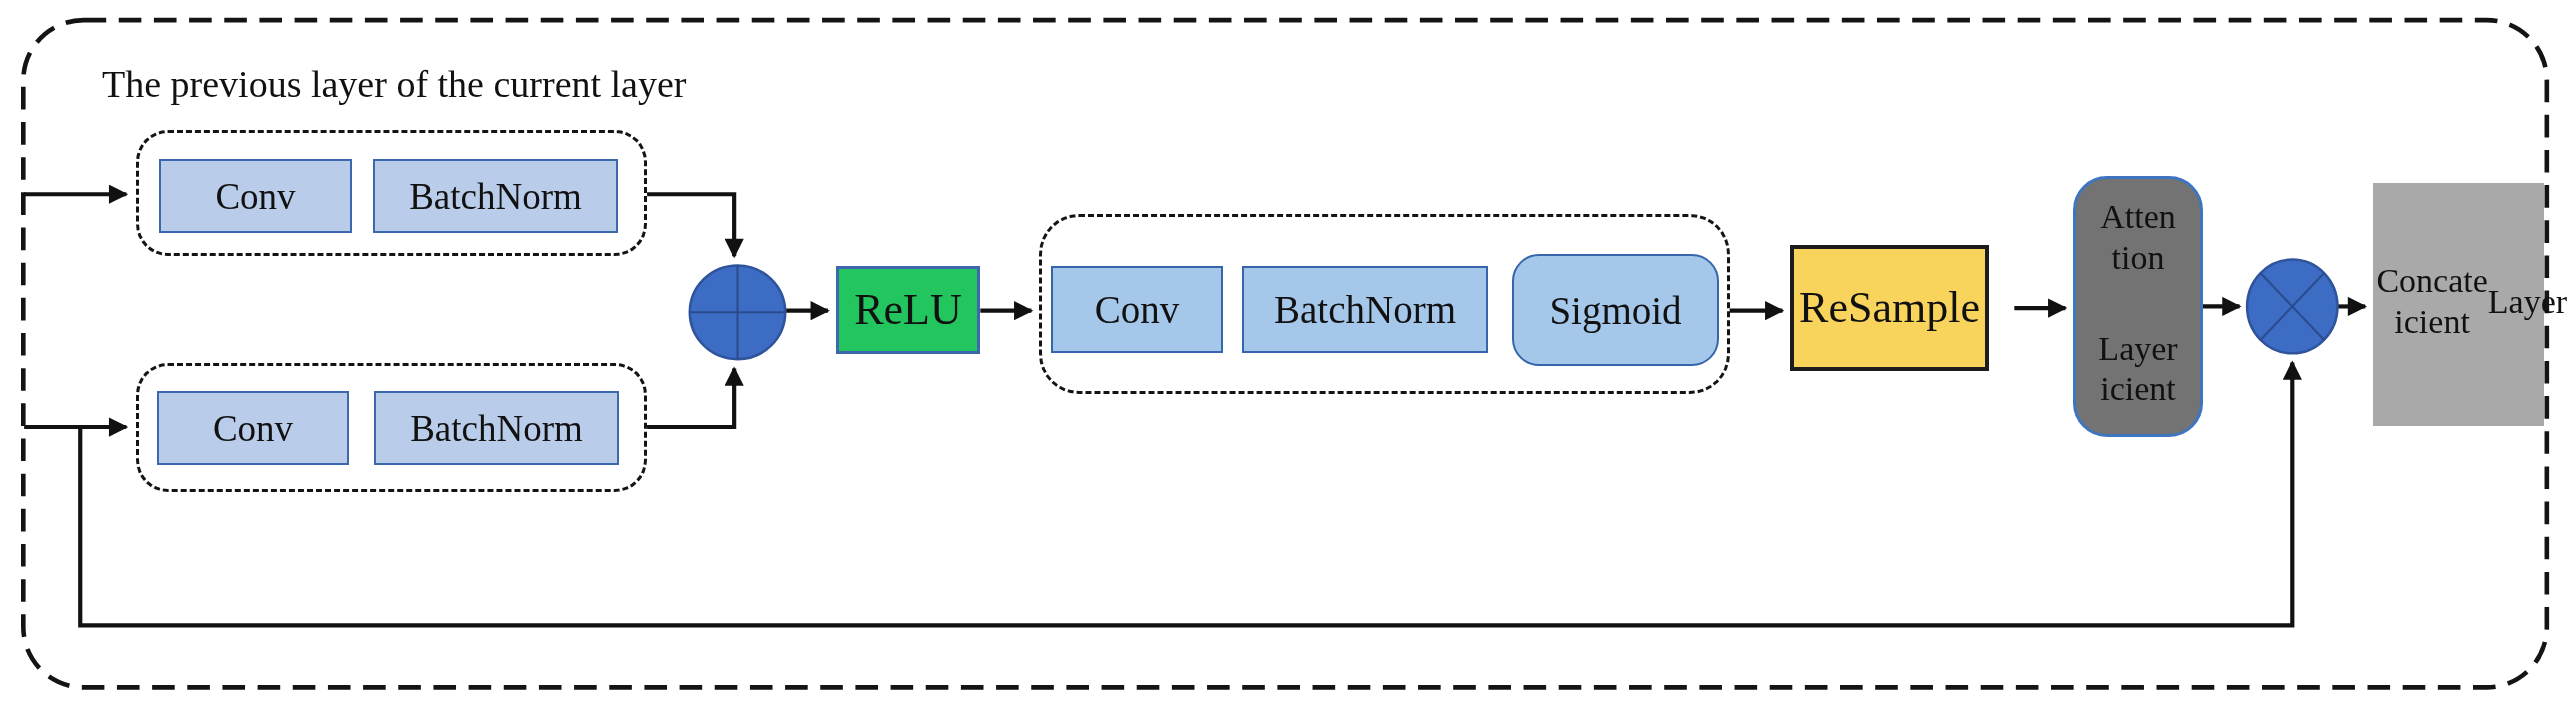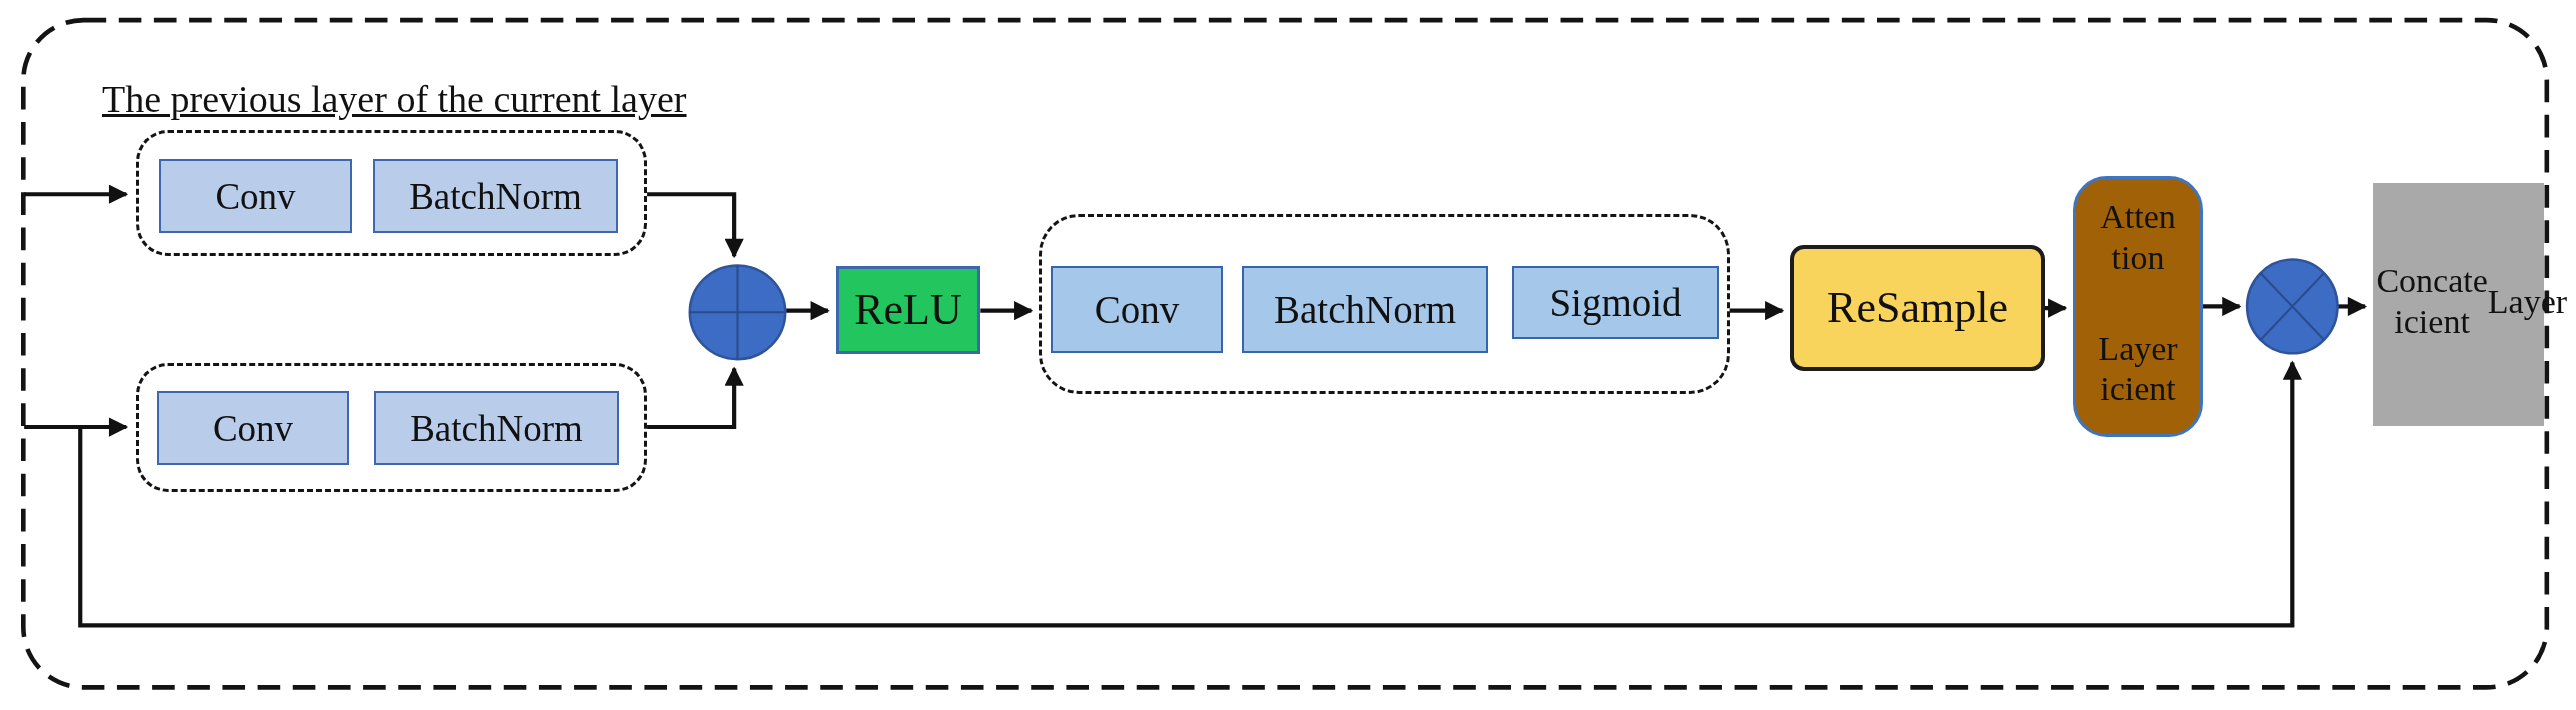--- a/index.html
+++ b/index.html
@@ -13,21 +13,21 @@
     border:3.4px dashed #141414;border-radius:32px;background:transparent;z-index:2;
   }
   .box{
     display:flex;align-items:center;justify-content:center;text-align:center;
     z-index:3;background:#B9CCEA;border:2.5px solid #3E68AE;font-size:37px;line-height:1;
   }
   .box.mid{background:#A5C8EA;border:2.5px solid #3566AC;font-size:39px;}
   .box.relu{background:#22c55e;border:3.4px solid #3E68AE;font-size:44px;}
   .box.resample{background:#F9D45C;border:4.2px solid #1c1c1c;font-size:44px;}
   .box.attcoeff{
-    background:#a16207;border:3.4px solid #3E75C0;border-radius:34px;
+    background:#737373;border:3.4px solid #3E75C0;border-radius:34px;
     flex-direction:column;justify-content:space-between;font-size:34px;
     padding:18.4px 3.4px 25px 3.4px;line-height:1.18;gap:18px;
   }
   .box.concat{
     background:#A9A9A9;border:none;flex-direction:row;justify-content:space-between;
     font-size:34px;padding:25px 3.4px 30px 3.4px;line-height:1.2;
   }
   .wordstack{display:block;}
   .wordstack span{display:block;}
   .lbl{z-index:3;font-size:38px;line-height:1;white-space:nowrap;}
@@ -68,39 +68,39 @@
       <line x1="880" y1="317" x2="880" y2="429" stroke="#2B4C8C" stroke-width="2.5"></line>
     </g>
 
     <g>
       <ellipse cx="2737" cy="366" rx="54" ry="56" fill="#3C6CC4" stroke="#2F549B" stroke-width="3"></ellipse>
       <line x1="2699" y1="326" x2="2775" y2="406" stroke="#2B4C8C" stroke-width="2.5"></line>
       <line x1="2775" y1="326" x2="2699" y2="406" stroke="#2B4C8C" stroke-width="2.5"></line>
     </g>
   </svg>
 
-  <div class="abs lbl" style="left:102px;top:80px;text-decoration:underline;">The previous layer of the current layer</div>
+  <div class="abs lbl" style="left:102px;top:65px;">The previous layer of the current layer</div>
 
   <div class="abs group" style="left:136px;top:130px;width:511px;height:126px;"></div>
   <div class="abs box" style="left:159px;top:159px;width:193px;height:74px;">Conv</div>
   <div class="abs box" style="left:373px;top:159px;width:245px;height:74px;">BatchNorm</div>
 
   <div class="abs group" style="left:136px;top:363px;width:511px;height:129px;"></div>
   <div class="abs box" style="left:157px;top:391px;width:192px;height:74px;">Conv</div>
   <div class="abs box" style="left:374px;top:391px;width:245px;height:74px;">BatchNorm</div>
 
 
   <div class="abs box relu" style="left:836px;top:266px;width:144px;height:88px;">ReLU</div>
 
   <div class="abs group" style="left:1039px;top:214px;width:691px;height:180px;border-radius:40px;"></div>
   <div class="abs box mid" style="left:1051px;top:266px;width:172px;height:87px;">Conv</div>
   <div class="abs box mid" style="left:1242px;top:266px;width:246px;height:87px;">BatchNorm</div>
-  <div class="abs box mid" style="left:1512px;top:266px;width:207px;height:73px;">Sigmoid</div>
+  <div class="abs box mid" style="left:1512px;top:254px;width:207px;height:112px;border-radius:27px;">Sigmoid</div>
 
-  <div class="abs box resample" style="left:1790px;top:245px;width:255px;height:126px;border-radius:14px;">ReSample</div>
+  <div class="abs box resample" style="left:1790px;top:245px;width:199px;height:126px;">ReSample</div>
 
   <div class="abs box attcoeff" style="left:2073px;top:176px;width:130px;height:261px;">
     <span class="wordstack">
       <span>Atten</span>
       <span>tion</span>
     </span>
     <span class="wordstack">
       <span>Layer</span>
       <span>icient</span>
     </span>

